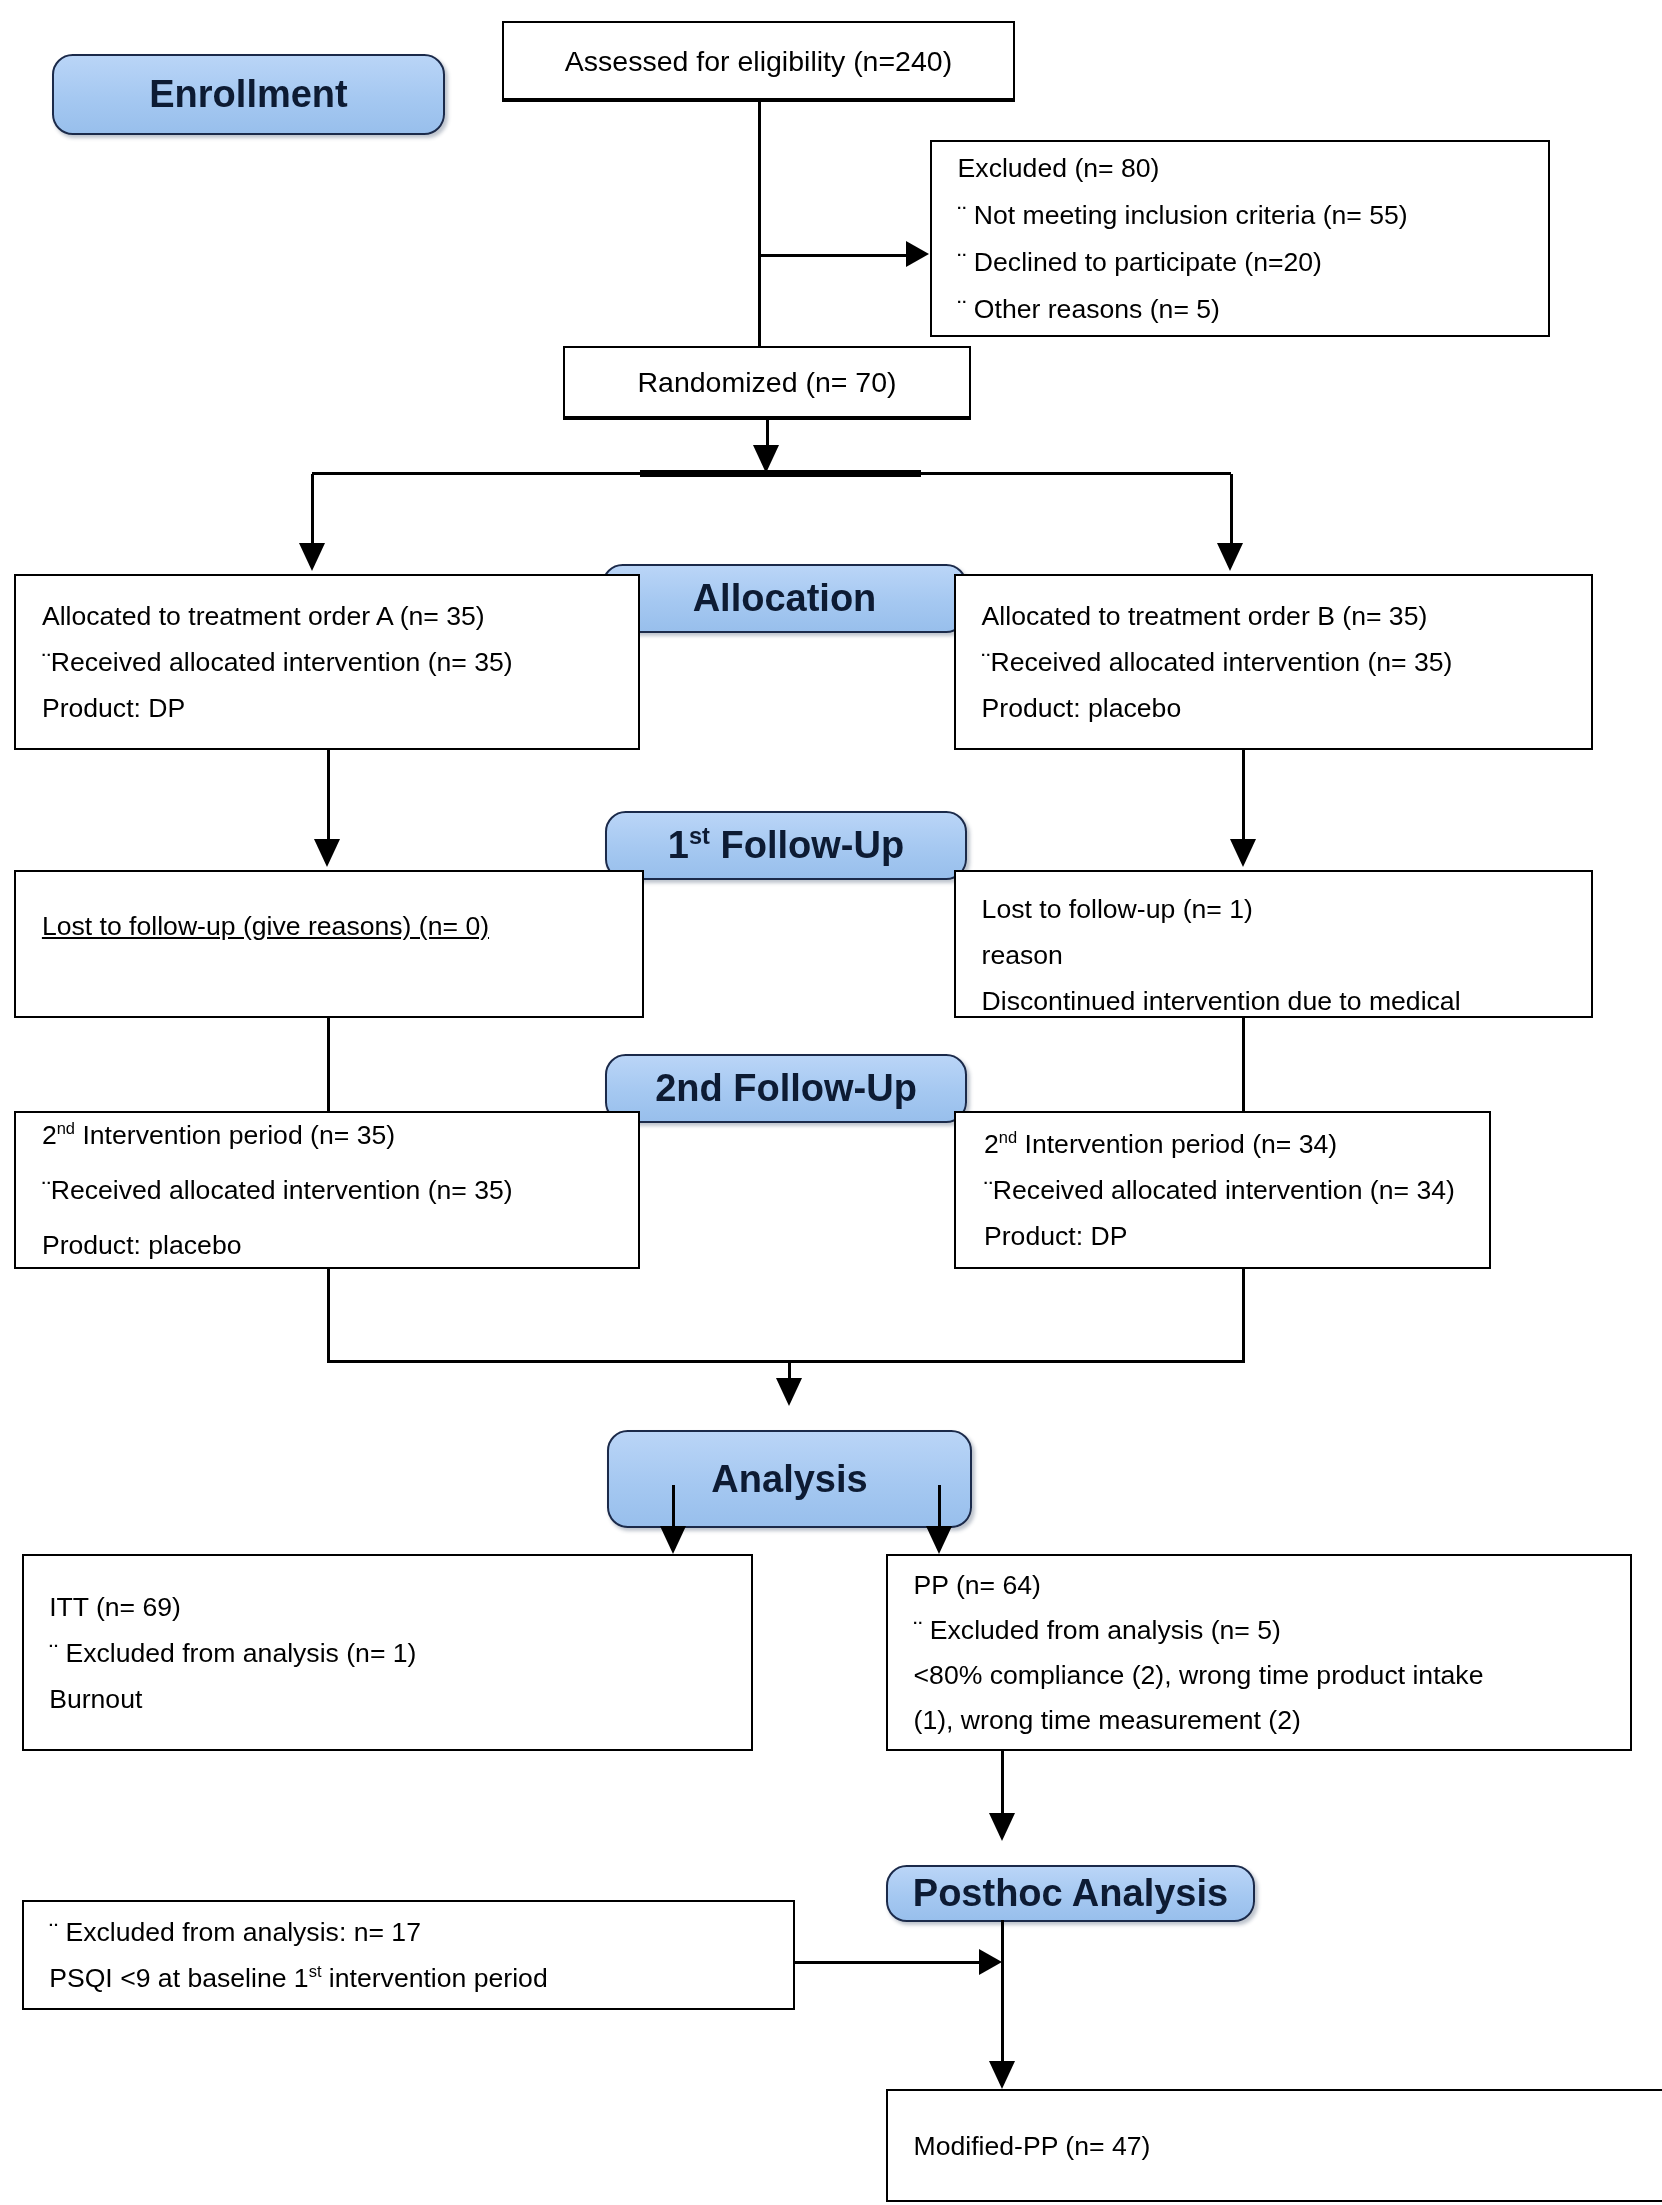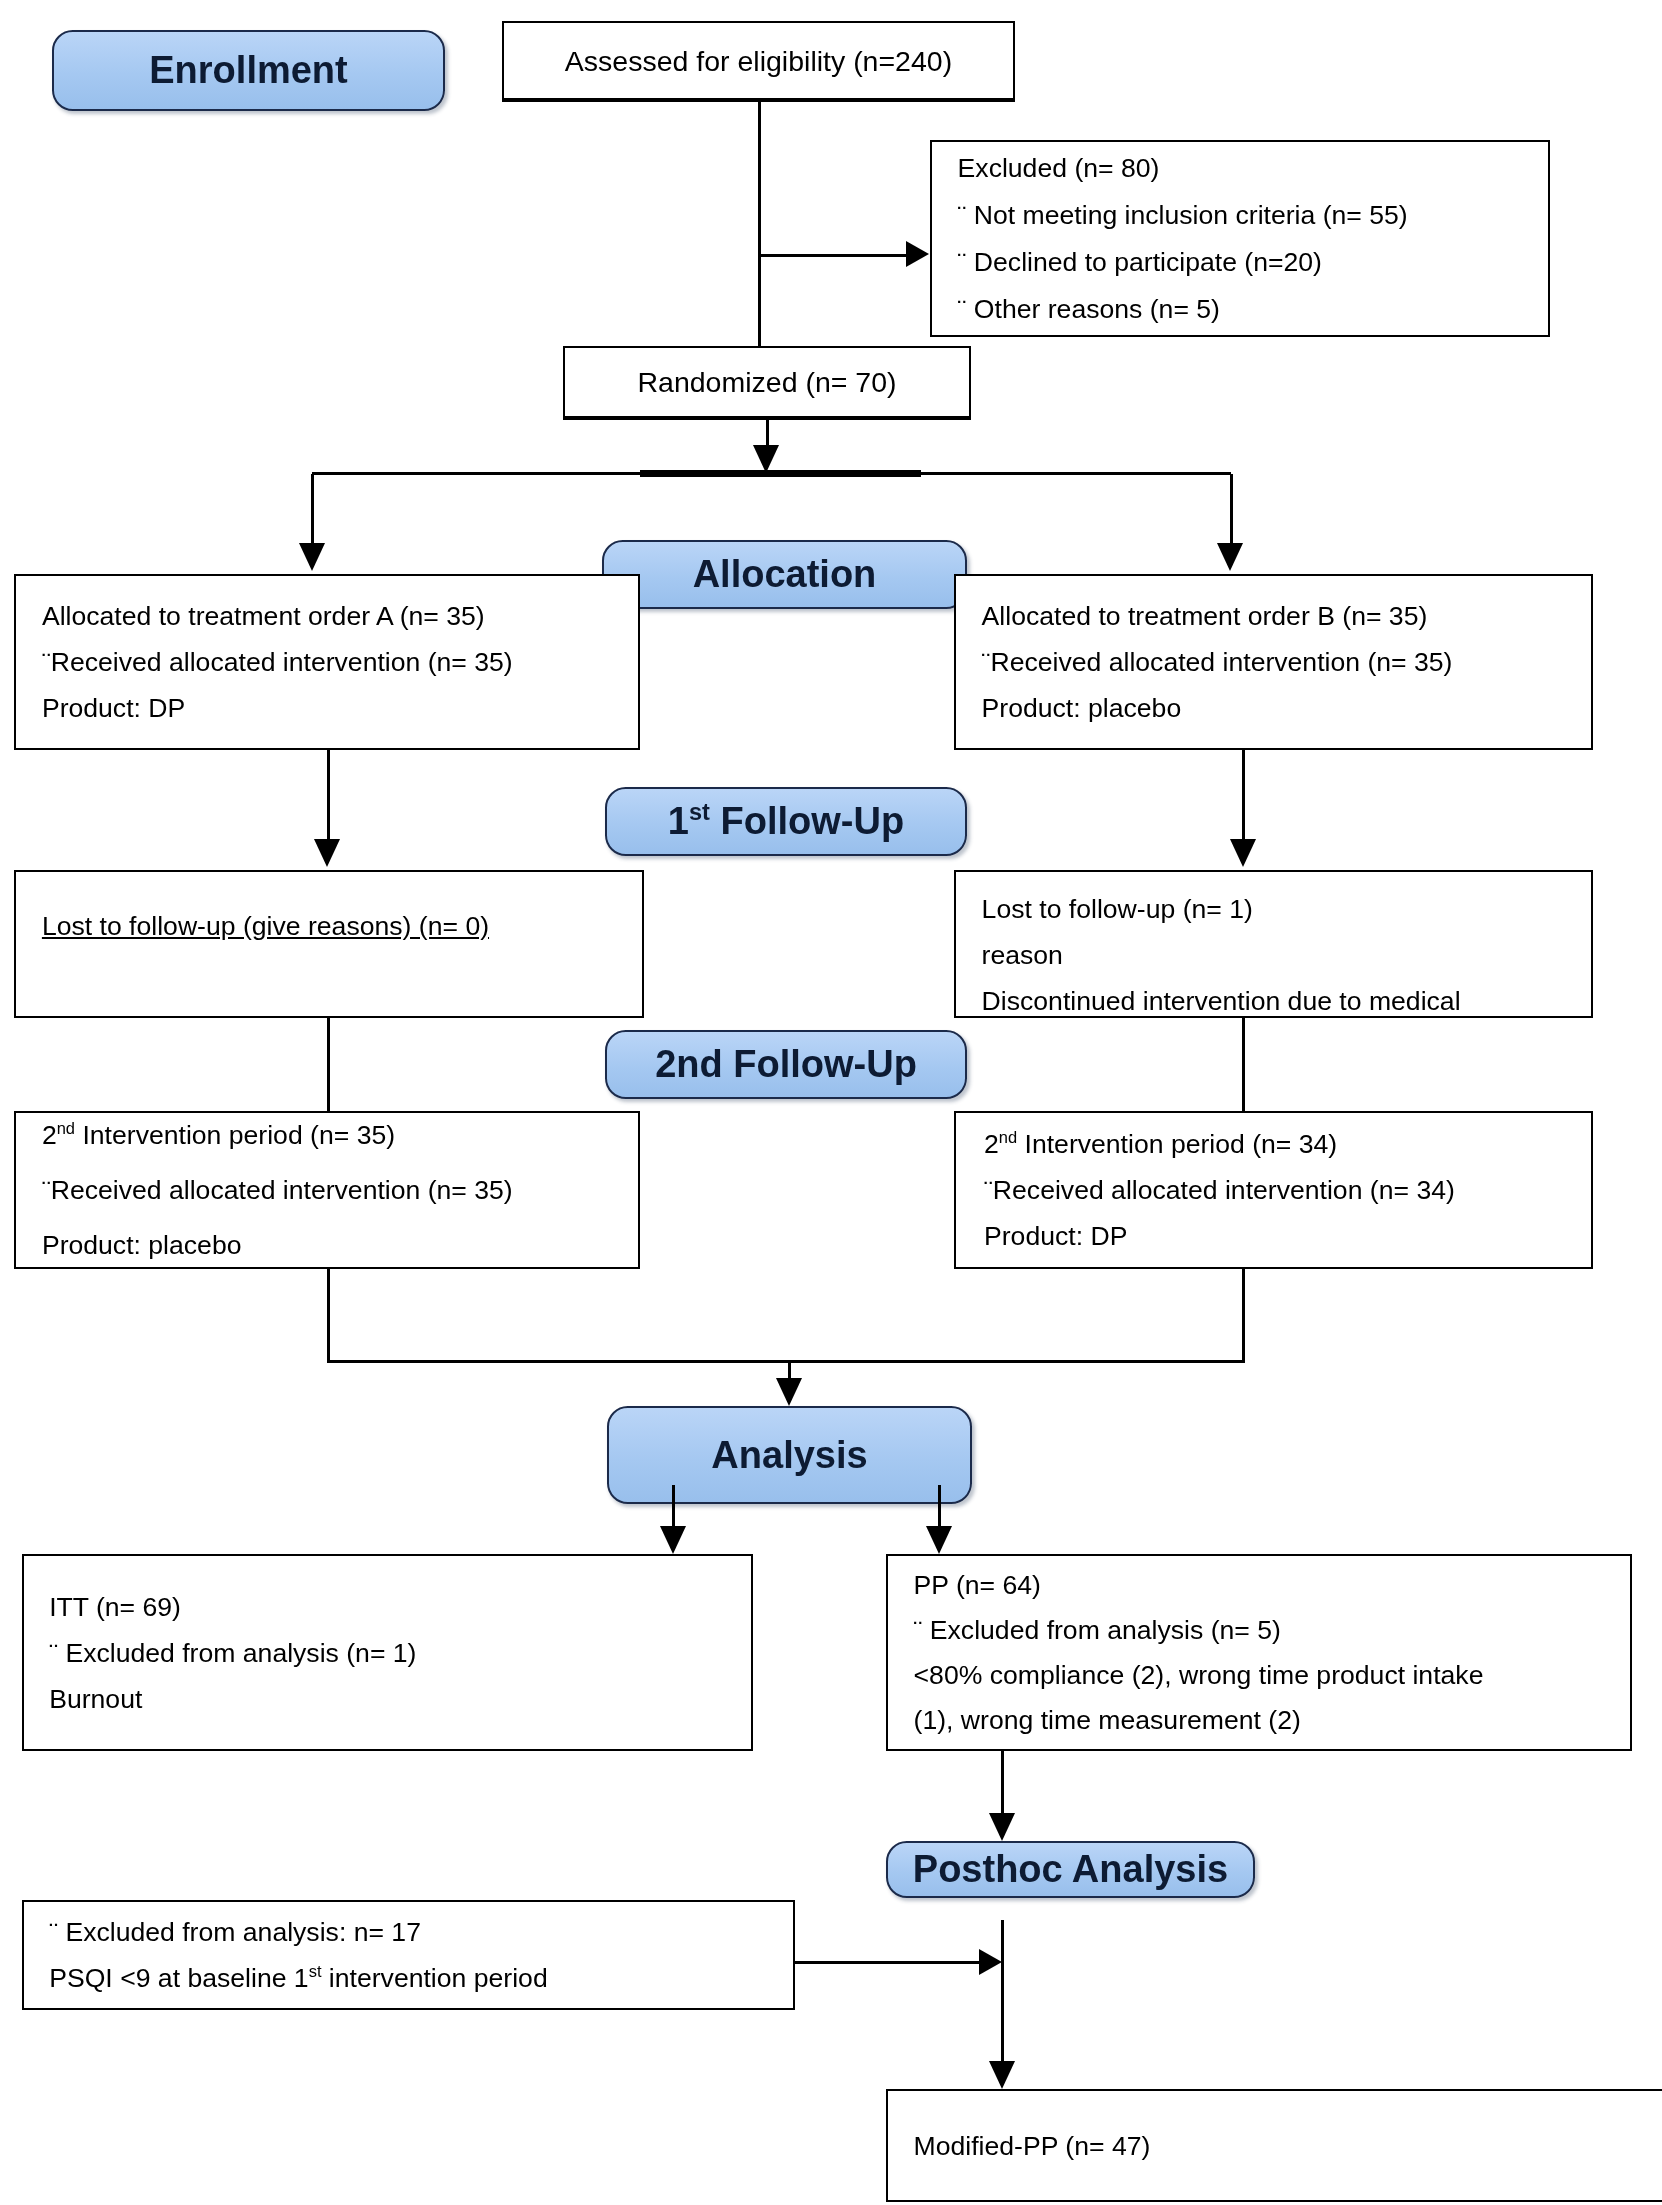--- a/index.html
+++ b/index.html
@@ -30,20 +30,21 @@
   .stage{
     position:absolute;
     background:linear-gradient(180deg,#bad5f7 0%,#a5c8f1 55%,#98bfec 100%);
     border:2px solid #1b2a4a;
     border-radius:20.7px;
     box-sizing:border-box;
     display:flex;align-items:center;justify-content:center;
     font-size:38px;font-weight:bold;color:#0d1b33;
     box-shadow:2.5px 3px 3.9px rgba(40,60,90,0.30);
     white-space:nowrap;
+    margin-top:24px;
   }
   
   .vline,.hline{position:absolute;background:#000;}
   .vline{width:2.5px;}
   .hline{height:2.5px;}
   .thickseg{position:absolute;background:#000;height:7.4px;}
   .arr-down{
     position:absolute;width:0;height:0;
     border-left:13.8px solid transparent;
     border-right:13.8px solid transparent;
@@ -121,21 +122,21 @@
     <span class="line">reason</span>
     <span class="line">Discontinued intervention due to medical</span>
   </div>
 
   <div class="wbox" style="left:14.3px;top:1111px;width:626px;height:158px;gap:9px;">
     <span class="line"><span>2</span><sup>nd</sup><span> Intervention period (n= 35)</span></span>
     <span class="line">¨Received allocated intervention (n= 35)</span>
     <span class="line">Product: placebo</span>
   </div>
 
-  <div class="wbox" style="left:954px;top:1111px;width:639px;height:158px;padding-left:28px;">
+  <div class="wbox" style="left:954px;top:1111px;width:537px;height:158px;padding-left:28px;">
     <span class="line"><span>2</span><sup>nd</sup><span> Intervention period (n= 34)</span></span>
     <span class="line">¨Received allocated intervention (n= 34)</span>
     <span class="line">Product: DP</span>
   </div>
 
   <div class="wbox" style="left:21.6px;top:1554px;width:731px;height:197px;">
     <span class="line">ITT (n= 69)</span>
     <span class="line">¨ Excluded from analysis (n= 1)</span>
     <span class="line">Burnout</span>
   </div>

